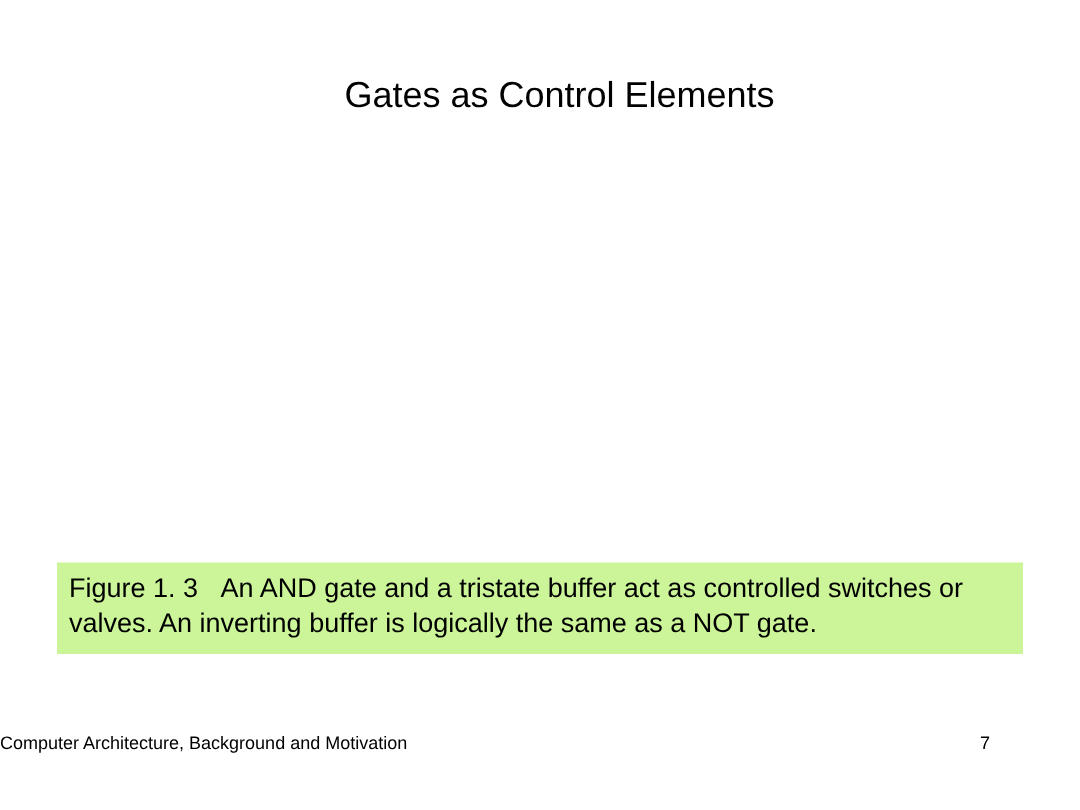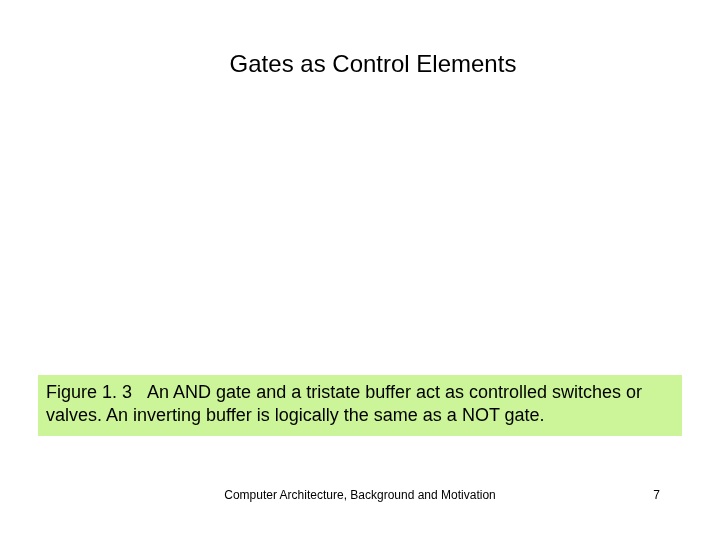--- a/index.html
+++ b/index.html
@@ -37,21 +37,20 @@
       margin-top: 35px;
     }
     .caption-box .fig-text {
       display: inline;
     }
     .footer-text {
       position: absolute;
       bottom: 38px;
       left: 0;
       width: 100%;
-      text-align: center;
       font-size: 12px;
       color: #000;
     }
     .page-number {
       position: absolute;
       bottom: 38px;
       right: 60px;
       font-size: 12px;
       color: #000;
     }

